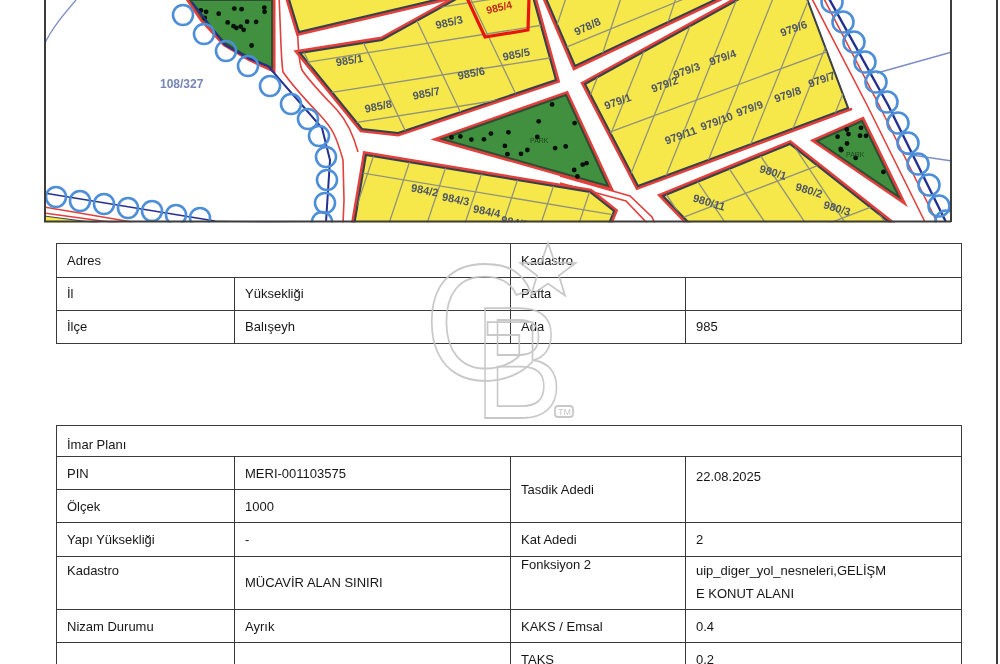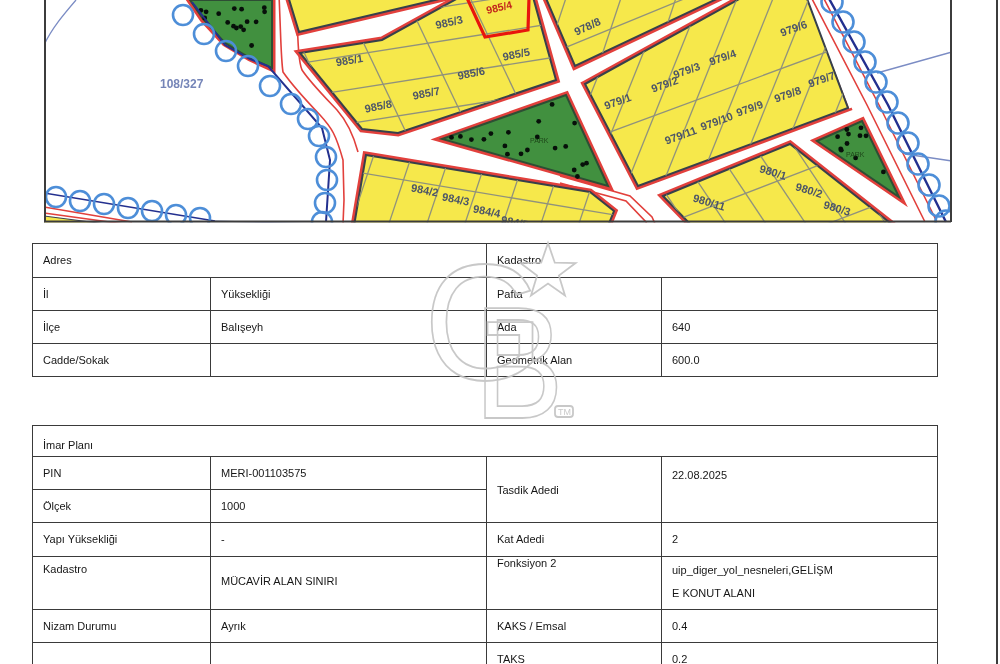--- a/index.html
+++ b/index.html
@@ -1,16 +1,16 @@
 <!DOCTYPE html>
 <html><head><meta charset="utf-8"><style>
 html,body{margin:0;padding:0;width:1000px;height:664px;overflow:hidden;background:#fff;
  font-family:"Liberation Sans",sans-serif;}
-table{border-collapse:collapse;table-layout:fixed;position:absolute;left:32px;width:905px;
- font-size:11px;color:#161616;}
+table{border-collapse:collapse;table-layout:fixed;position:absolute;left:56px;width:905px;
+ font-size:13px;color:#161616;}
 td{border:1.6px solid #3a3a3a;padding:0 0 0 10px;vertical-align:middle;
  white-space:nowrap;overflow:hidden;}
 #t1{top:243px;}
 #t2{top:425px;}
 .c1{width:178px}.c2{width:276px}.c3{width:175px}.c4{width:276px}
 </style></head>
 <body>
 <svg width="908" height="224" viewBox="0 0 908 224" style="position:absolute;left:44px;top:0">
 <rect x="0" y="0" width="908" height="224" fill="#ffffff"></rect>
 <path d="M32,0 C20,14 8,28 0,45" stroke="#7b8cc4" stroke-width="1.3" fill="none"></path>
@@ -409,27 +409,21 @@
 <tr style="height:33px">
         <td>İl</td>
         <td>Yüksekliği</td>
         <td>Pafta</td>
         <td></td>
       </tr>
 <tr style="height:33px">
         <td>İlçe</td>
         <td>Balışeyh</td>
         <td>Ada</td>
-        <td>640</td>
-      </tr>
-<tr style="height:33px">
-        <td>Cadde/Sokak</td>
-        <td></td>
-        <td>Geometrik Alan</td>
-        <td>600.0</td>
+        <td>985</td>
       </tr>
 </tbody>
   </table>
 <table id="t2">
 <colgroup>
       <col class="c1">
       <col class="c2">
       <col class="c3">
       <col class="c4">
     </colgroup>

